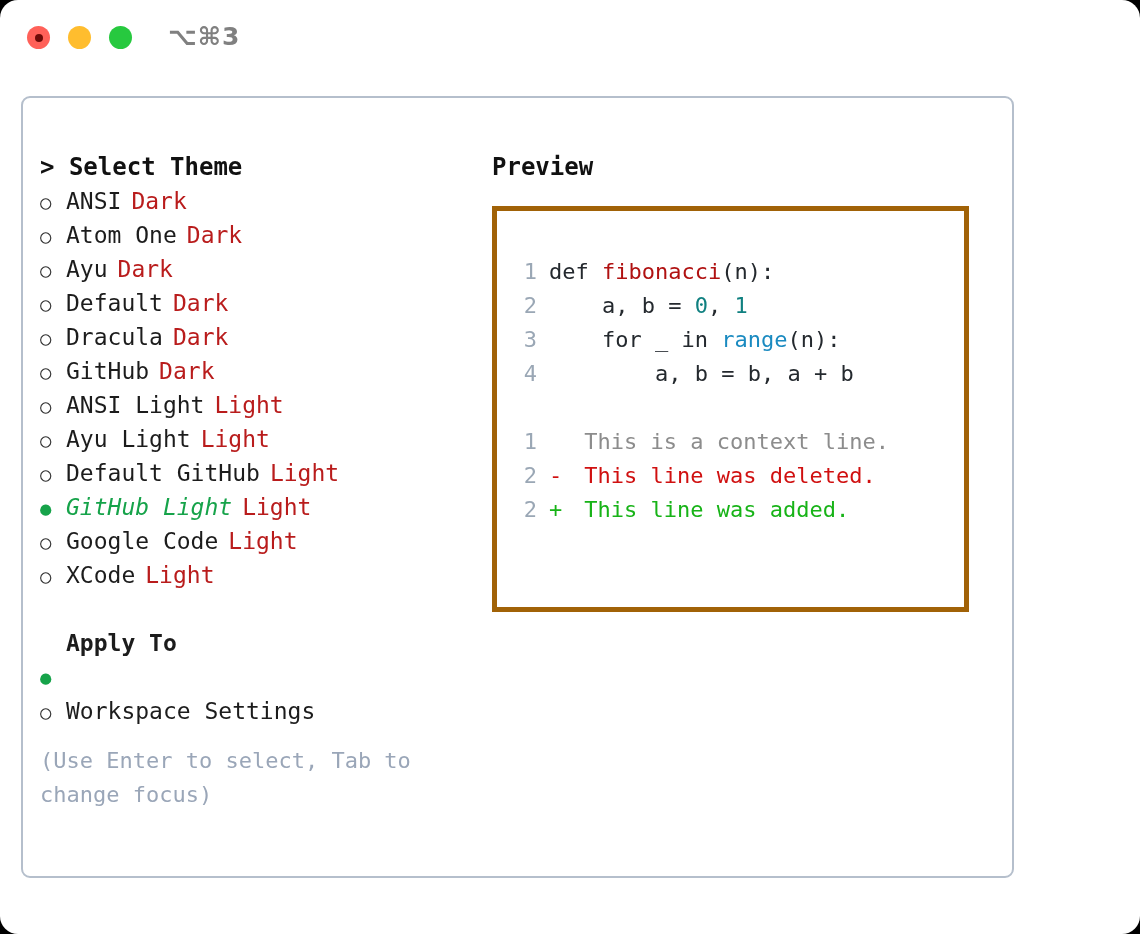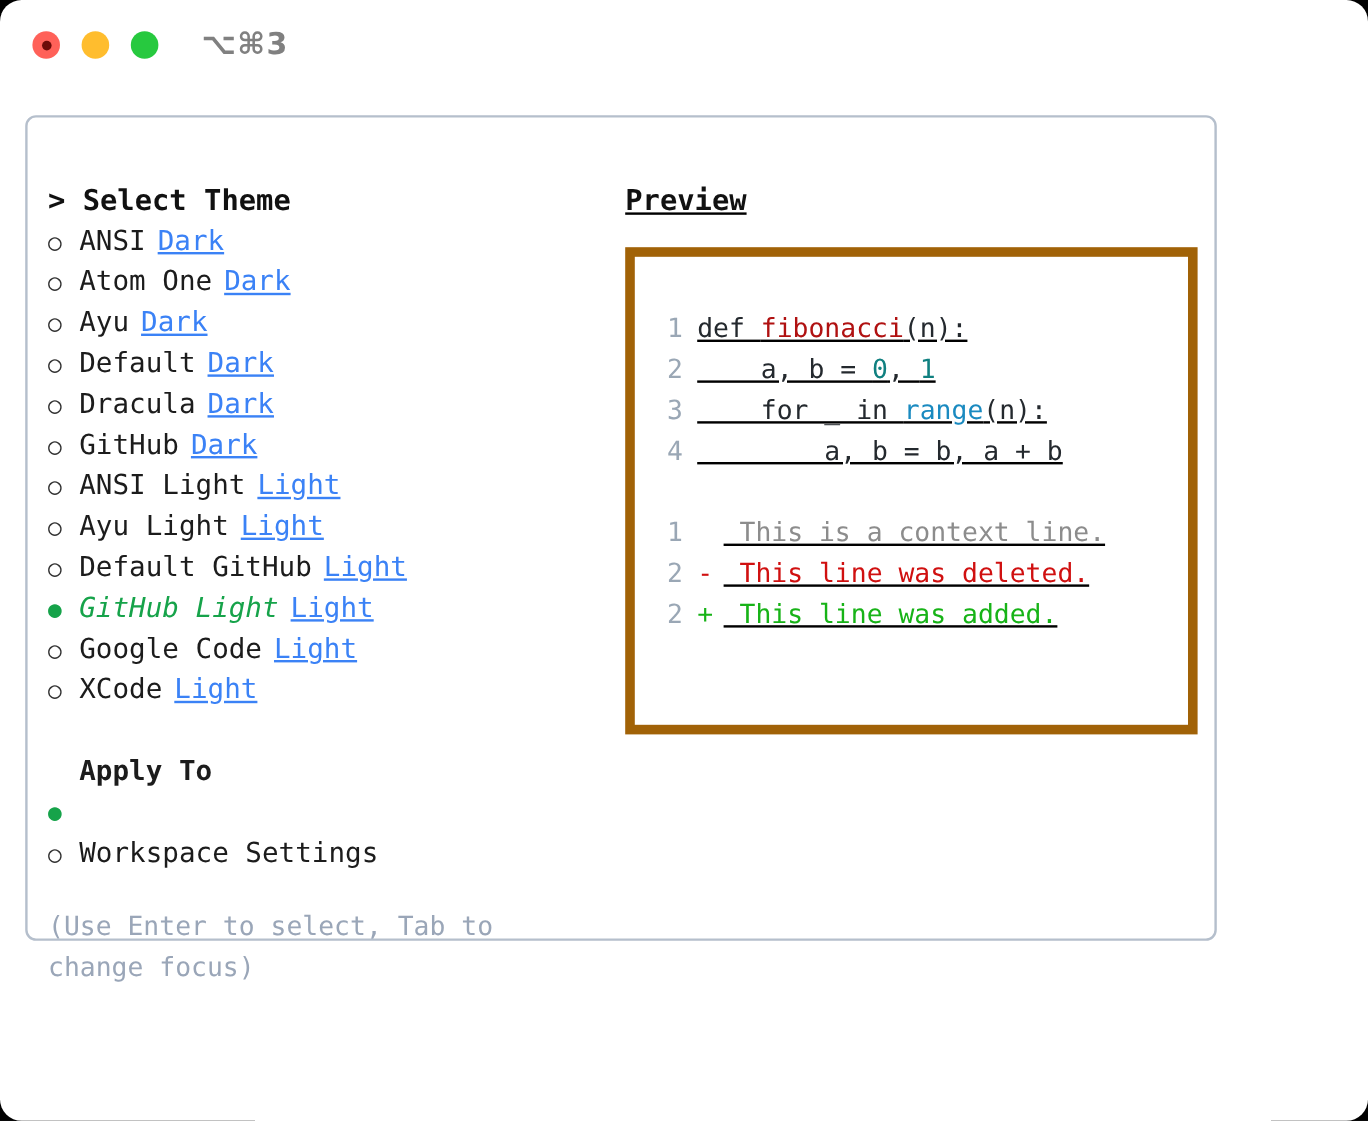--- a/index.html
+++ b/index.html
@@ -69,21 +69,21 @@
     letter-spacing: 1px;
     font-family: "DejaVu Sans", sans-serif;
   }
 
   
   .dialog {
     position: absolute;
     left: 21px;
     top: 96px;
     width: 993px;
-    height: 688px;
+    height: 782px;
     border: 2px solid #b5bfcc;
     border-radius: 9px;
     box-sizing: border-box;
     background: #ffffff;
   }
 
   
   .left-col {
     position: absolute;
     left: 17px;
@@ -109,64 +109,62 @@
     display: inline-block;
     width: 26px;
     flex: 0 0 26px;
     font-size: 19px;
     color: #333333;
   }
   .marker.sel { color: #16a34a; }
   .opt-label { color: #1c1c1c; }
   .opt-row.selected .opt-label { color: #16a34a; font-style: italic; }
   .opt-tag {
-    color: #3b82f6;
+    color: #b91c1c;
     margin-left: 10px;
-    text-decoration: underline;
   }
 
   .applyto-label {
     height: 34px;
     line-height: 34px;
     font-size: 23px;
     color: #1c1c1c;
     padding-left: 26px;
     white-space: pre;
     font-weight: bold;
   }
   .spacer-row { height: 34px; }
 
   .hint {
-    margin-top: 28px;
+    margin-top: 16px;
     font-size: 22px;
     line-height: 34px;
     color: #9aa6b8;
     width: 410px;
     white-space: pre-wrap;
   }
 
   
   .right-col {
     position: absolute;
-    left: 498px;
+    left: 469px;
     top: 52px;
     width: 500px;
-    text-decoration: underline;
   }
   .preview-title {
     font-size: 24px;
     font-weight: bold;
     color: #111111;
     line-height: 34px;
   }
   .preview-box {
     margin-top: 22px;
     width: 477px;
     height: 406px;
-    border: 8px solid #a16207;
+    border: 5px solid #a16207;
     box-sizing: border-box;
     background: #ffffff;
     padding: 44px 0 0 14px;
   }
   .code-line {
     font-size: 22px;
     line-height: 34px;
     white-space: pre;
   }
   .lnum {

